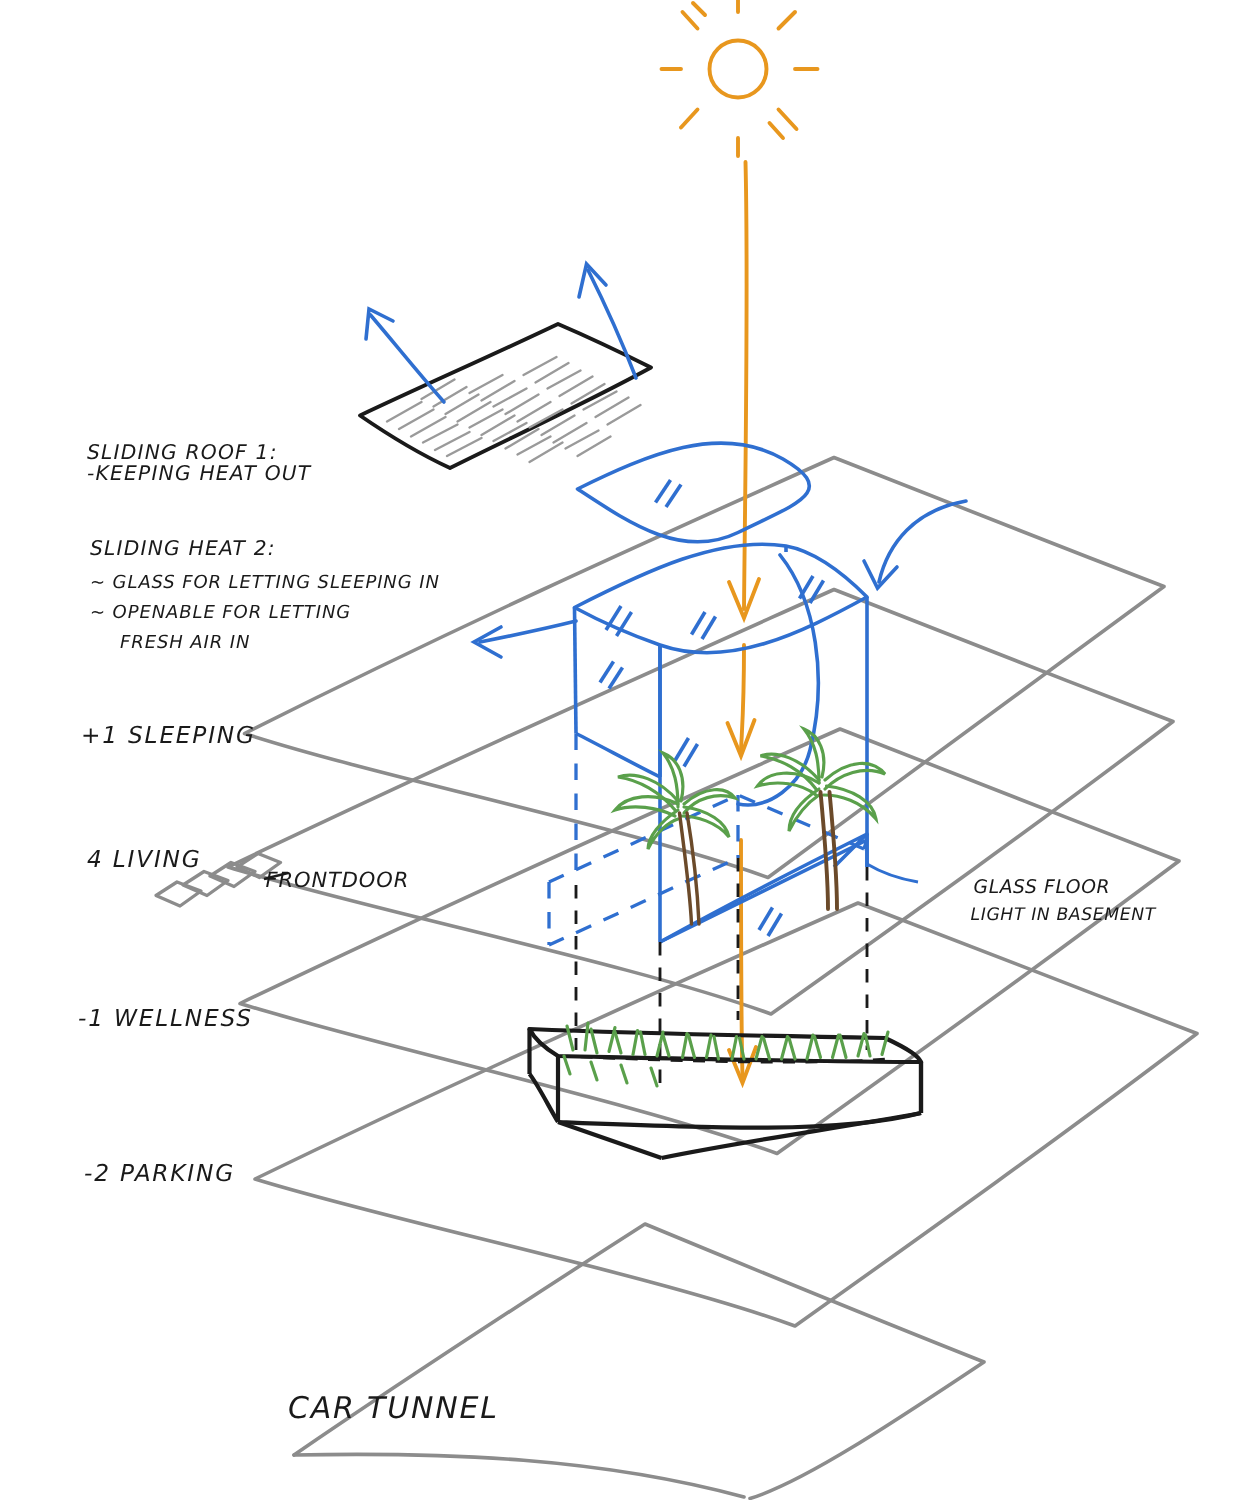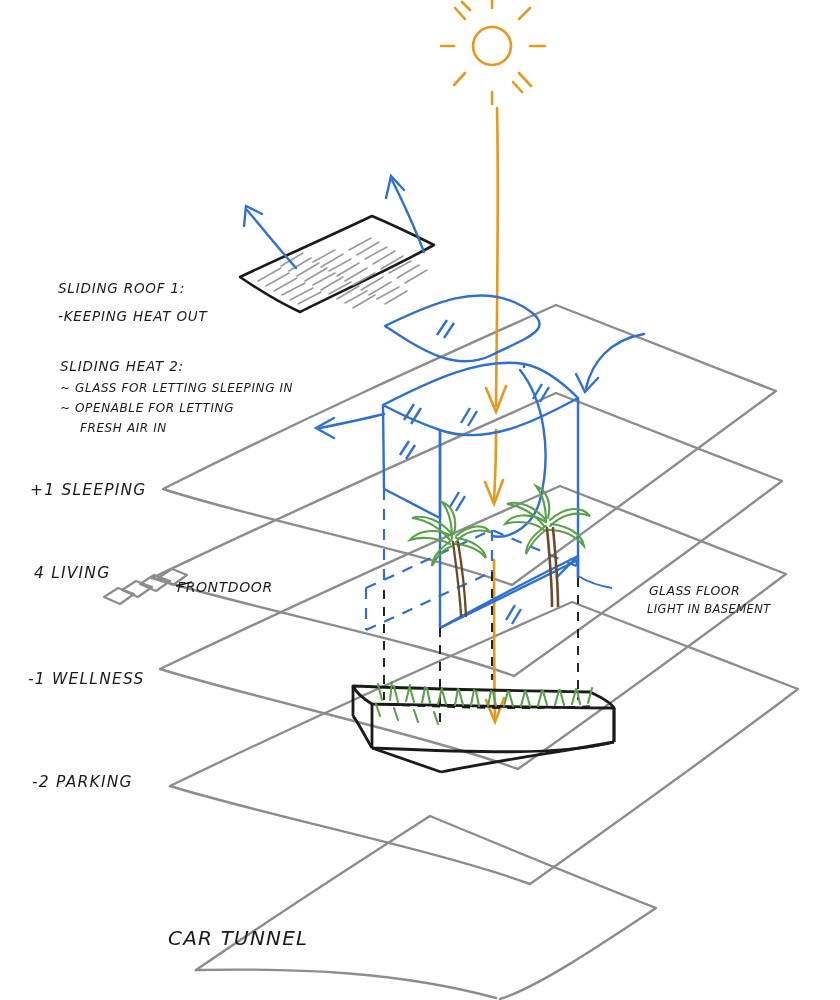--- a/index.html
+++ b/index.html
@@ -26,20 +26,21 @@
     font-family: "DejaVu Sans", sans-serif;
     color: #1a1a1a;
     white-space: pre;
     letter-spacing: 0.6px;
     line-height: 1.28;
   }
   .floor-label {
     font-size: 15.5px;
     font-style: italic;
     letter-spacing: 1.2px;
+    margin-left: 24px;
   }
   .roof-label {
     font-size: 13.5px;
     font-style: italic;
     letter-spacing: 0.8px;
   }
   .small-label {
     font-size: 12px;
     font-style: italic;
     letter-spacing: 0.6px;
@@ -292,21 +293,21 @@
 
   <g fill="none" stroke="#2f6fd0" stroke-width="2">
     <path d="M612 588 C 600 586, 588 582, 578 576"></path>
   </g>
 
   <g fill="none" stroke="#1a1a1a" stroke-width="1.6">
     <path d="M176 586 L192 582"></path>
   </g>
 </svg>
 
-<div class="lbl roof-label" style="left:58px; top:280px;">SLIDING ROOF 1:</div>
+<div class="lbl roof-label" style="left:58px; top:294px;">SLIDING ROOF 1:</div>
 <div class="lbl roof-label" style="left:58px; top:308px;">-KEEPING HEAT OUT</div>
 
 <div class="lbl roof-label" style="left:60px; top:358px;">SLIDING HEAT 2:</div>
 <div class="lbl small-label" style="left:60px; top:381px;">~ GLASS FOR LETTING SLEEPING IN</div>
 <div class="lbl small-label" style="left:60px; top:401px;">~ OPENABLE FOR LETTING</div>
 <div class="lbl small-label" style="left:80px; top:421px;">FRESH AIR IN</div>
 
 <div class="lbl floor-label" style="left:30px; top:481px;">+1 SLEEPING</div>
 <div class="lbl floor-label" style="left:34px; top:564px;">4 LIVING</div>
 <div class="lbl floor-label" style="left:28px; top:670px;">-1 WELLNESS</div>

